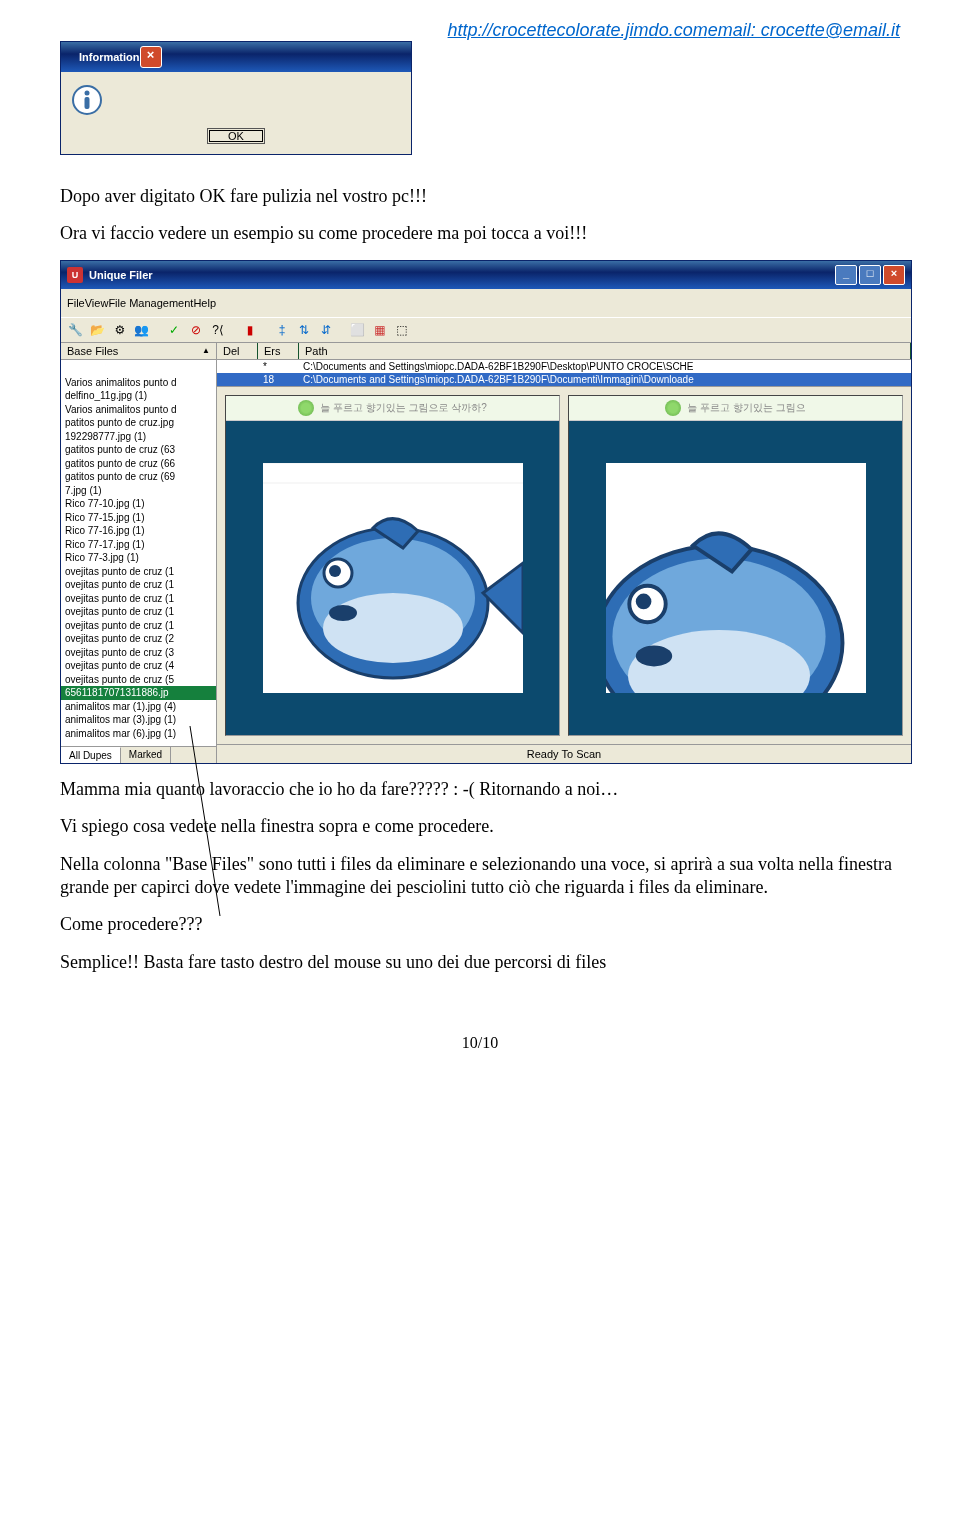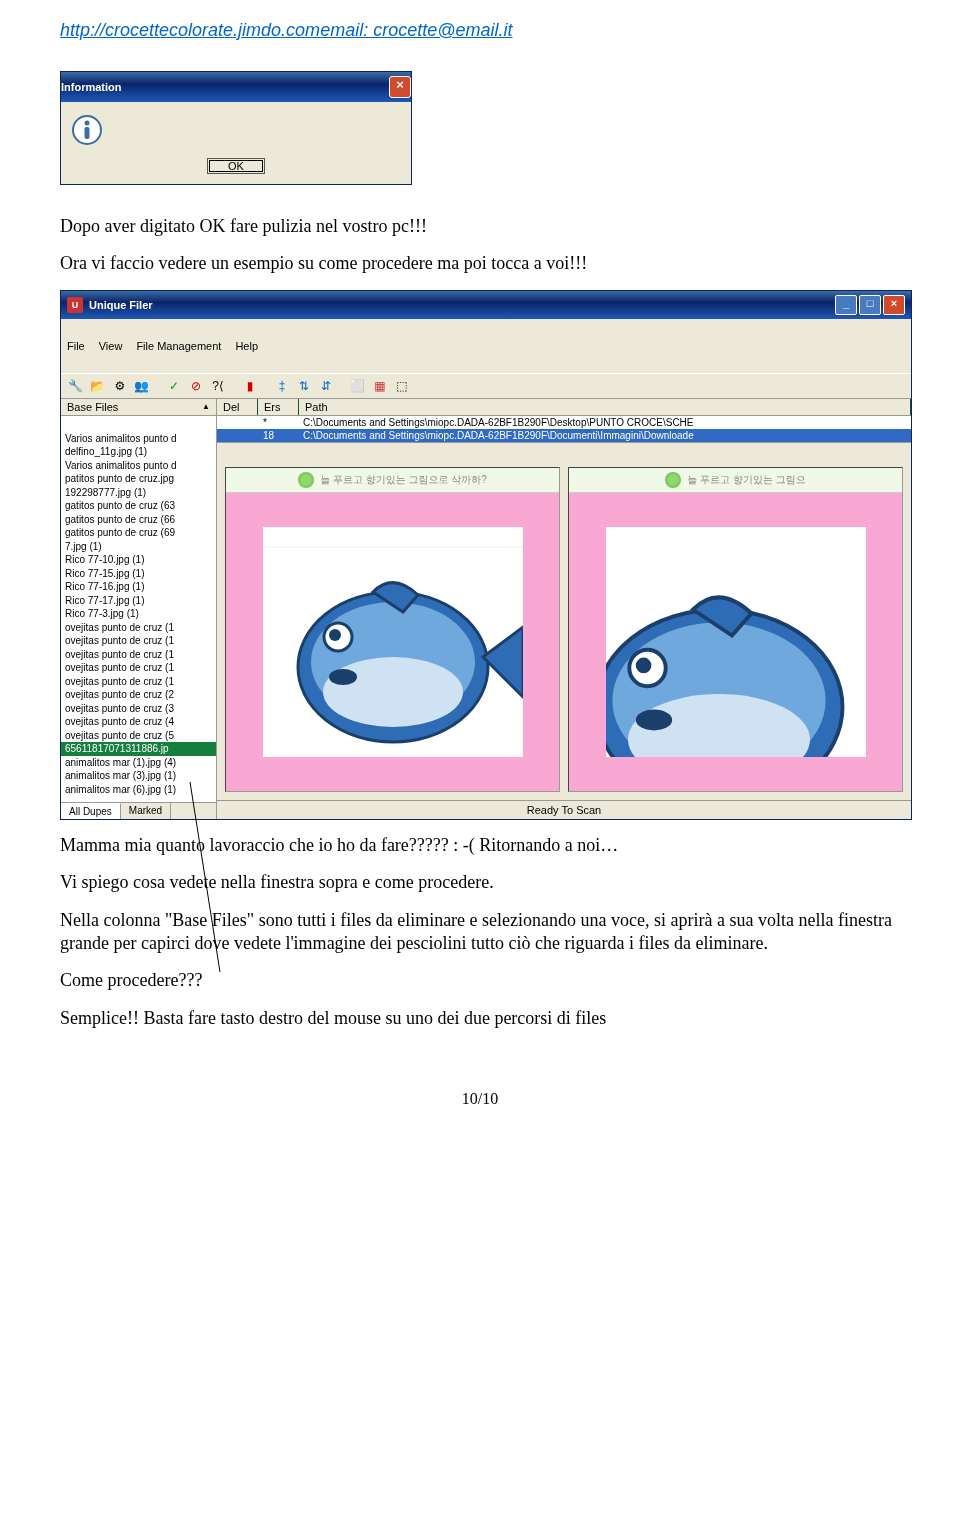--- a/index.html
+++ b/index.html
@@ -7,45 +7,43 @@
     padding: 0;
     font-family: "Times New Roman", serif;
     background: #fff;
     width: 960px;
   }
   .page {
     padding: 20px 60px 40px 60px;
   }
   .header-links {
     display: flex;
-    justify-content: flex-start;
+    justify-content: flex-end;
     font-family: Arial, sans-serif;
     font-size: 18px;
     font-style: italic;
     color: #0066cc;
-    margin-bottom: 30px;
   }
   .header-links a { color: #0066cc; text-decoration: underline; }
 
   
   .info-dialog {
     width: 350px;
     border: 1px solid #0a246a;
     background: #ece9d8;
     font-family: Tahoma, sans-serif;
     font-size: 11px;
     margin-bottom: 30px;
   }
   .info-dialog .titlebar {
     background: linear-gradient(to bottom, #3a6ea5 0%, #0a246a 40%, #1e59b8 100%);
     color: #fff;
     font-weight: bold;
-    padding: 4px 0;
+    padding: 4px 18px;
     display: flex;
-    justify-content: space-between;
     align-items: center;
     height: 22px;
   }
   .info-dialog .close-btn {
     width: 20px;
     height: 20px;
     background: #d04a2b;
     border: 1px solid #fff;
     border-radius: 3px;
     color: #fff;
@@ -112,21 +110,21 @@
     color:#fff;font-size:9px;font-weight:bold;
   }
   .win-controls { display:flex; gap:2px; }
   .win-btn {
     width:20px;height:18px;background:#4a7abe;border:1px solid #fff;
     border-radius:2px;color:#fff;text-align:center;line-height:14px;
     font-size:11px;font-weight:bold;
   }
   .win-btn.close { background:#d04a2b; }
   .menubar {
-    display:flex; gap:14px; padding:21px 6px; background:#ece9d8;
+    display:flex; padding:8px 6px; background:#ece9d8;
     font-size:11px; color:#000;
   }
   .toolbar {
     display:flex; gap:4px; padding:3px 6px; background:#ece9d8;
     border-top:1px solid #fff; border-bottom:1px solid #999;
     align-items:center;
   }
   .tb-icon {
     width:18px;height:18px;display:flex;align-items:center;
     justify-content:center;font-size:12px;
@@ -170,22 +168,22 @@
   .path-row {
     display:flex; padding:1px 0; white-space:nowrap;
   }
   .path-row.sel { background:#316ac5; color:#fff; }
   .path-row span { padding:0 6px; }
   .preview-area {
     flex:1; display:flex; gap:8px; padding:8px;
     background:#ece9d8; border-top:1px solid #999;
   }
   .preview-box {
-    flex:1; background:#f9a8d4; border:1px inset #999;
-    display:flex;flex-direction:column;margin-top:16px;
+    flex:1; background:#0c4a6e; border:1px inset #999;
+    display:flex;flex-direction:column;
   }
   .preview-banner {
     height:24px;background:#f0f8e8;border-bottom:1px solid #ccc;
     display:flex;align-items:center;justify-content:center;
     gap:6px;font-size:10px;color:#888;
   }
   .apple-icon {
     width:16px;height:16px;border-radius:50% 50% 50% 50%;
     background:radial-gradient(circle, #8fd86b 40%, #5fa845 100%);
     position:relative;

